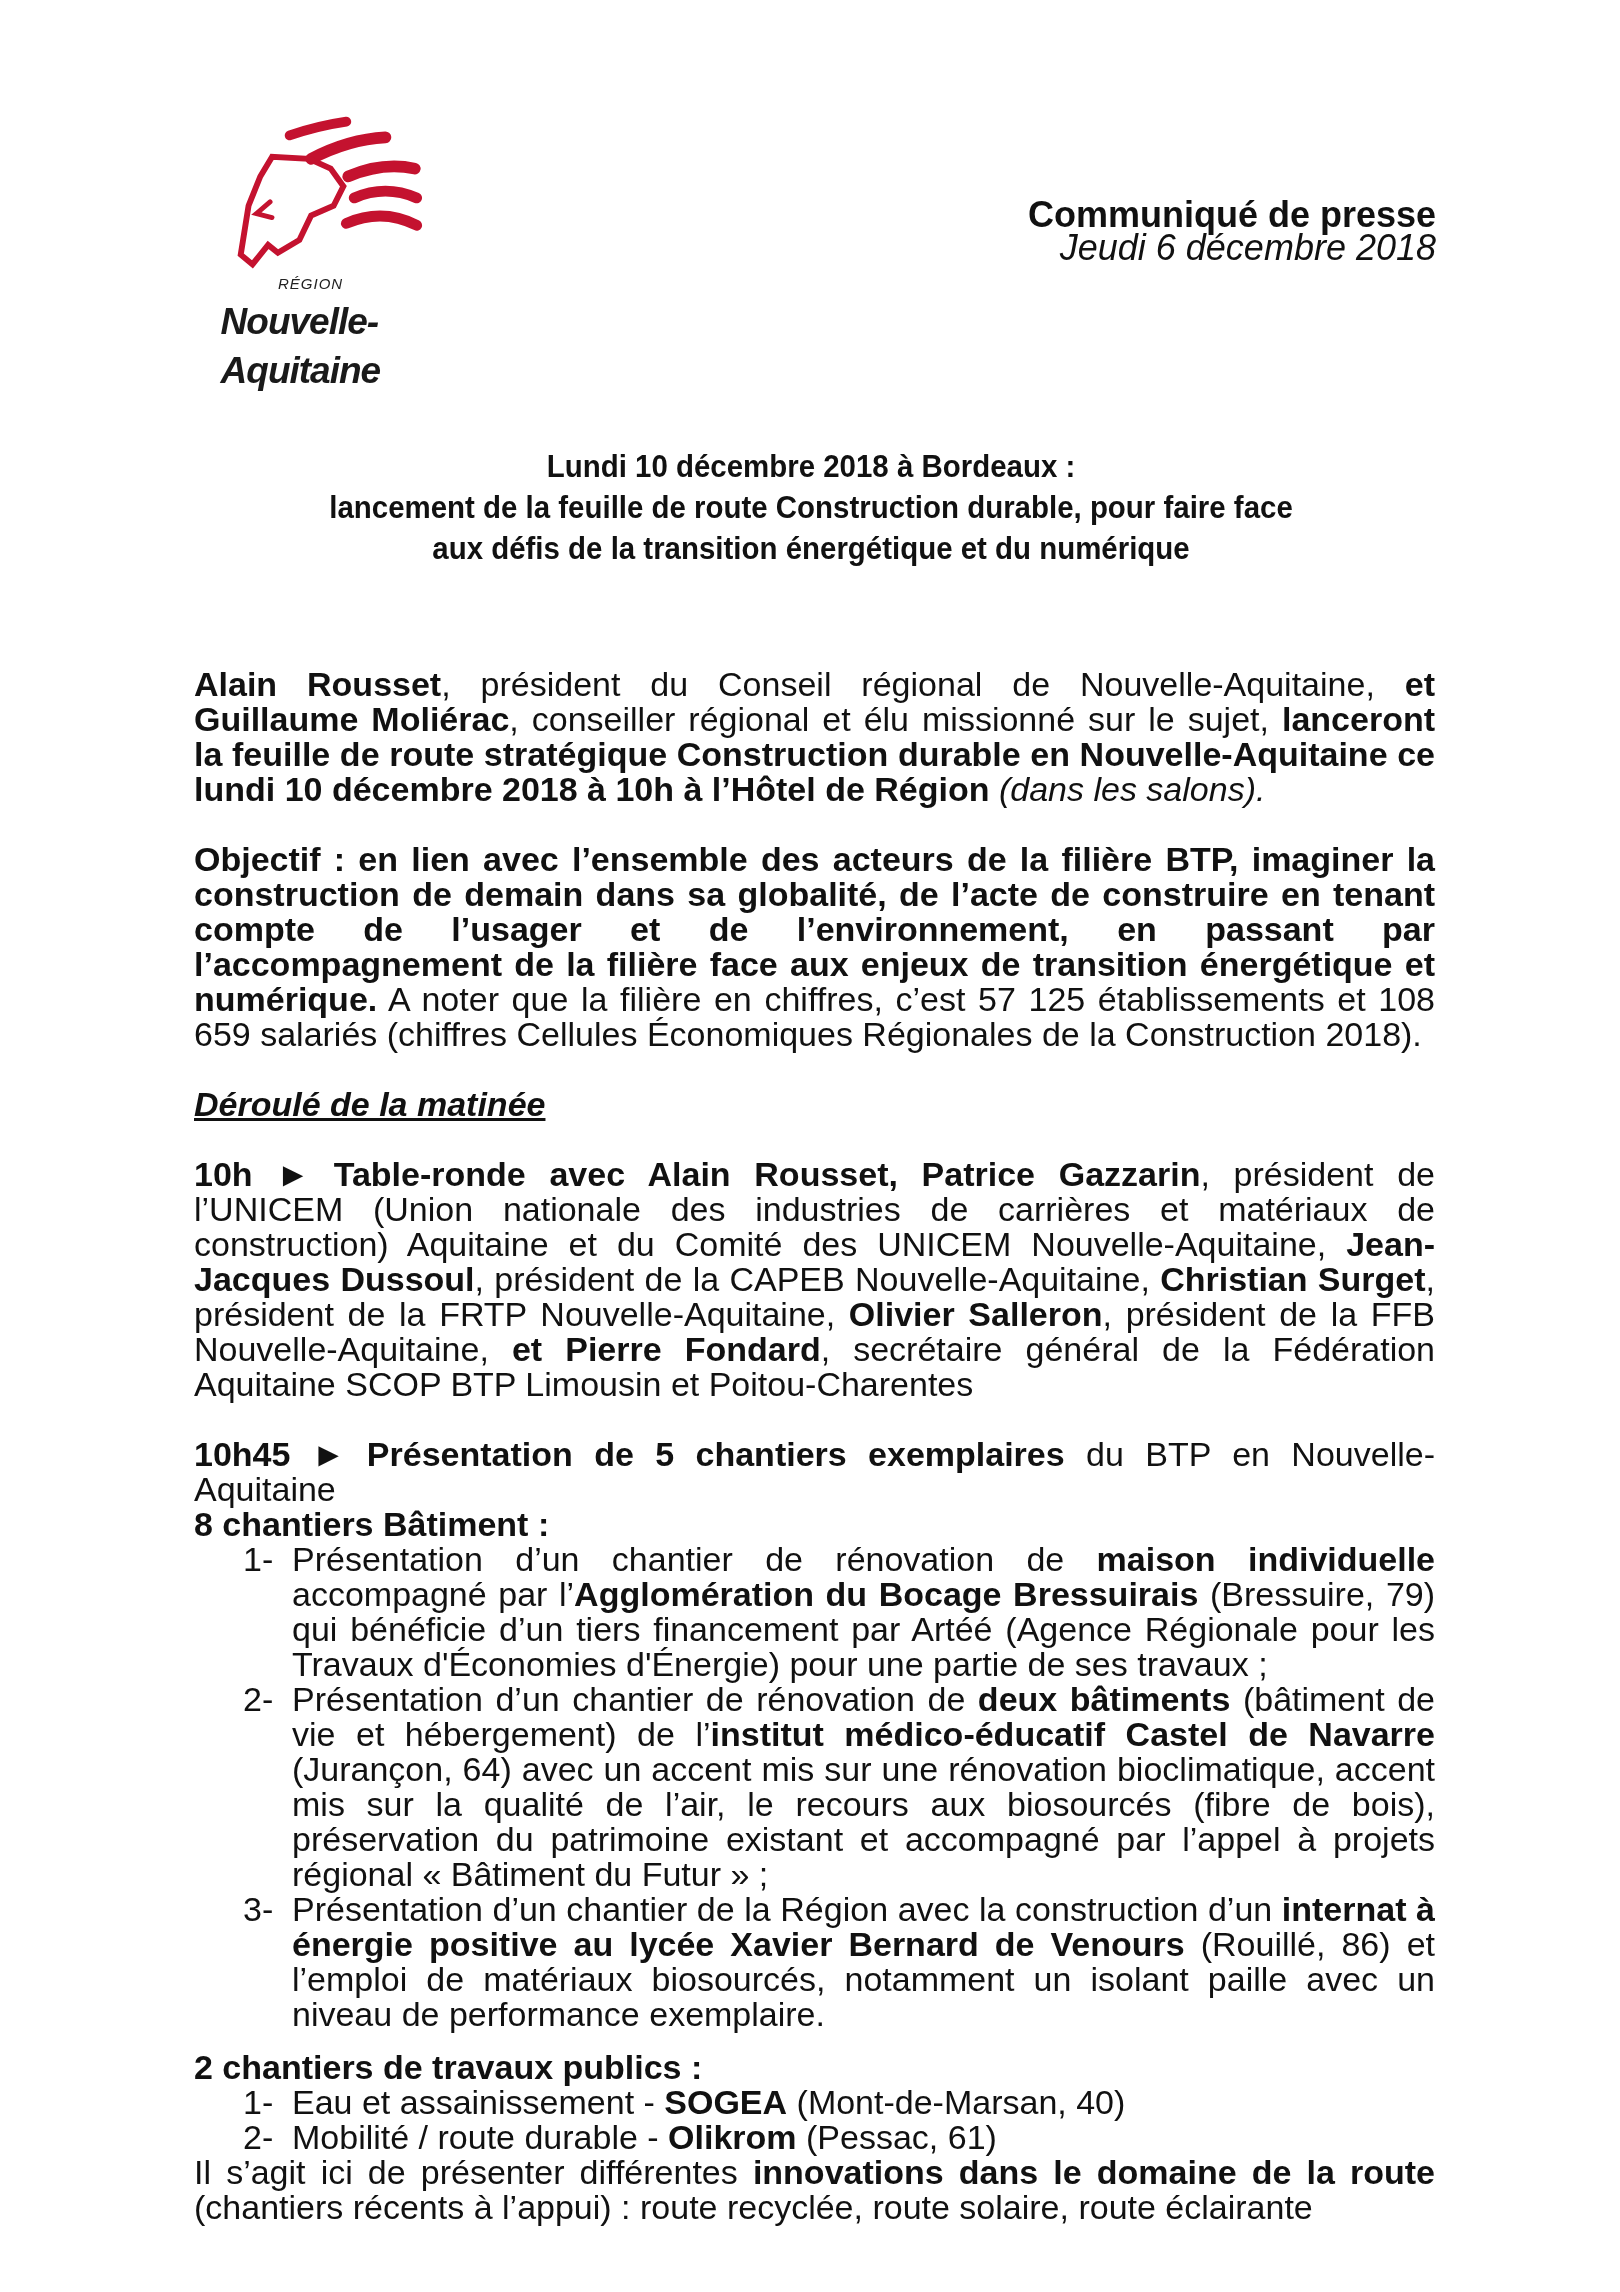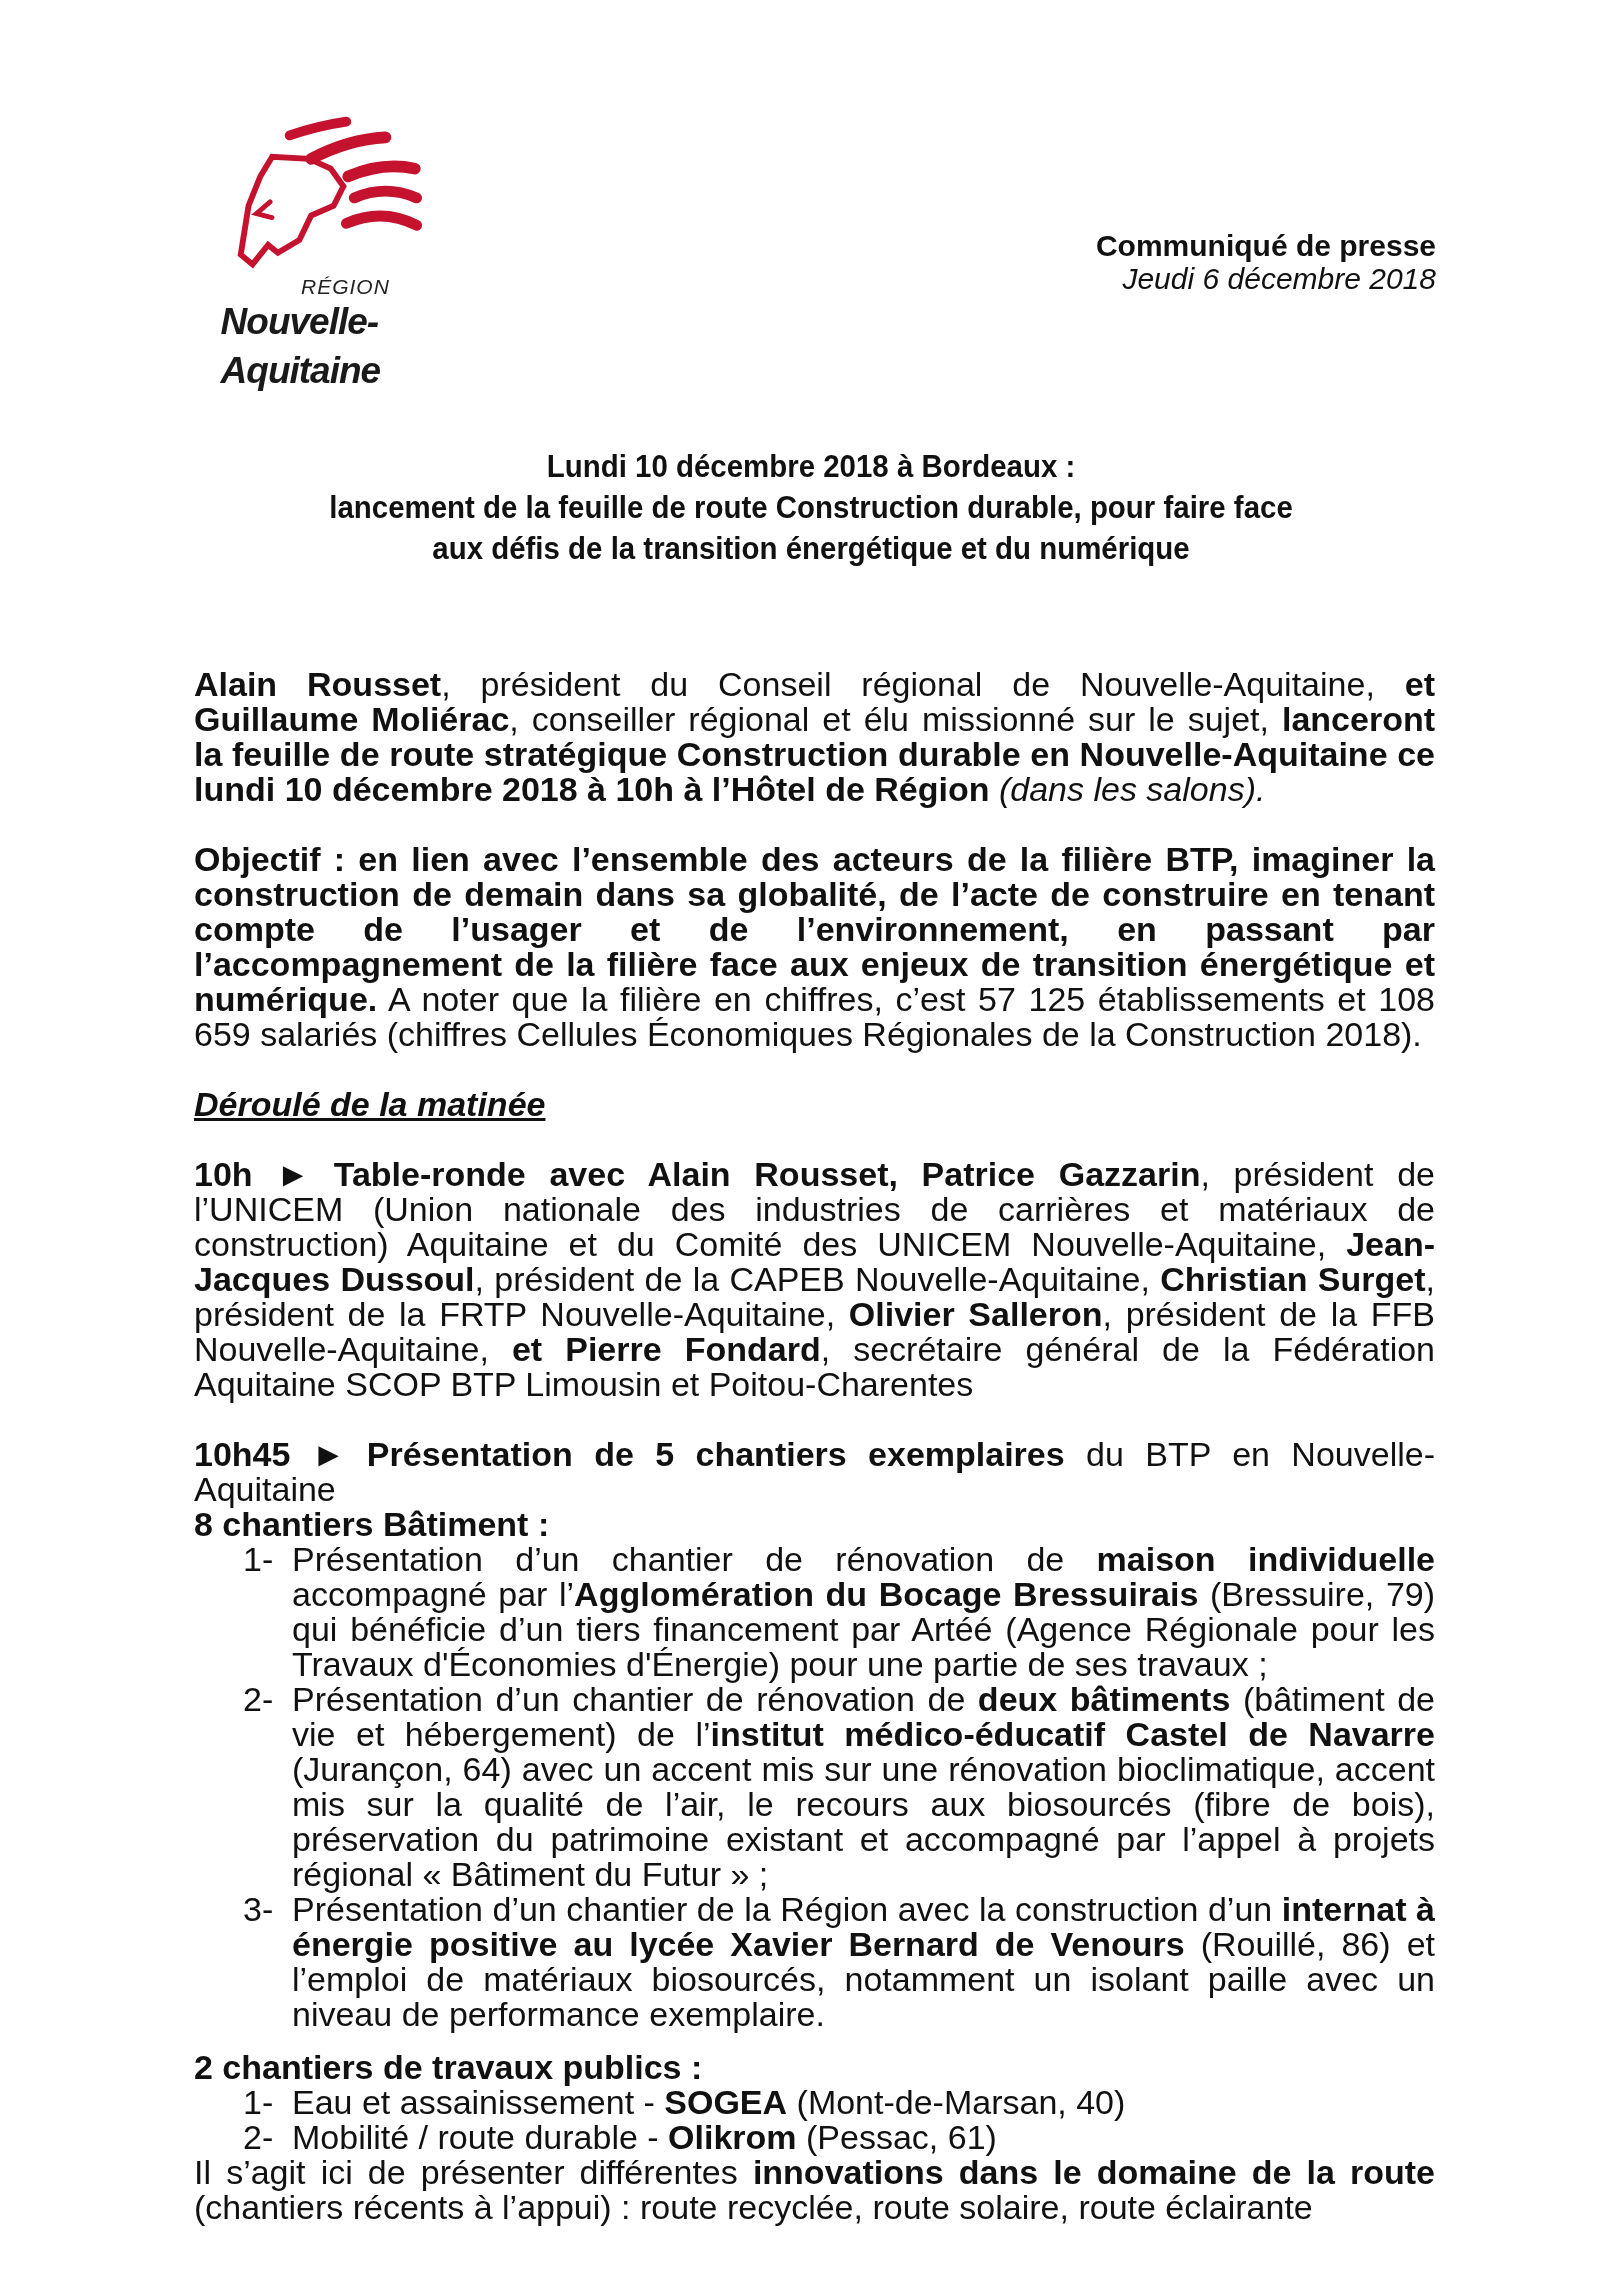--- a/index.html
+++ b/index.html
@@ -2,24 +2,24 @@
 <html><head>
 <meta charset="utf-8">
 <style>
   html, body { margin: 0; padding: 0; background: #ffffff; }
   body {
     width: 1620px; height: 2293px; position: relative; overflow: hidden;
     font-family: "Liberation Sans", sans-serif; color: #111;
   }
   .logo { position: absolute; left: 201px; top: 108px; width: 294px; height: 304px; }
   .logo svg { position: absolute; left: 19.6px; top: 0; }
-  .logo-region { position: absolute; left: 100px; top: 167px; font-size: 21px; font-style: italic; color: #222; letter-spacing: 1px; }
+  .logo-region { position: absolute; left: 77px; top: 167px; font-size: 15px; font-style: italic; color: #222; letter-spacing: 1px; }
   .logo-name { position: absolute; left: 19.6px; top: 189px; font-size: 37px; font-weight: bold; font-style: italic; line-height: 49px; color: #1a1a1a; letter-spacing: -1px; }
 
-  .header-right { position: absolute; right: 184px; top: 229px; text-align: right; font-size: 30px; line-height: 33px; }
+  .header-right { position: absolute; right: 184px; top: 198px; text-align: right; font-size: 36px; line-height: 33px; }
   .header-right .kind { font-weight: bold; }
   .header-right .date { font-style: italic; }
 
   .title { position: absolute; left: 186px; width: 1250px; top: 446px; text-align: center; font-weight: bold; font-size: 32px; line-height: 41px; transform: scaleX(0.92); }
 
   .content { position: absolute; left: 194px; width: 1241px; top: 667px; font-size: 34px; line-height: 35px; }
   .content p { margin: 0; text-align: justify; }
   .content b { font-weight: bold; }
   .para { margin-bottom: 35px !important; }
   .section-title { font-weight: bold; font-style: italic; text-decoration: underline; margin: 0 0 35px 0 !important; }

